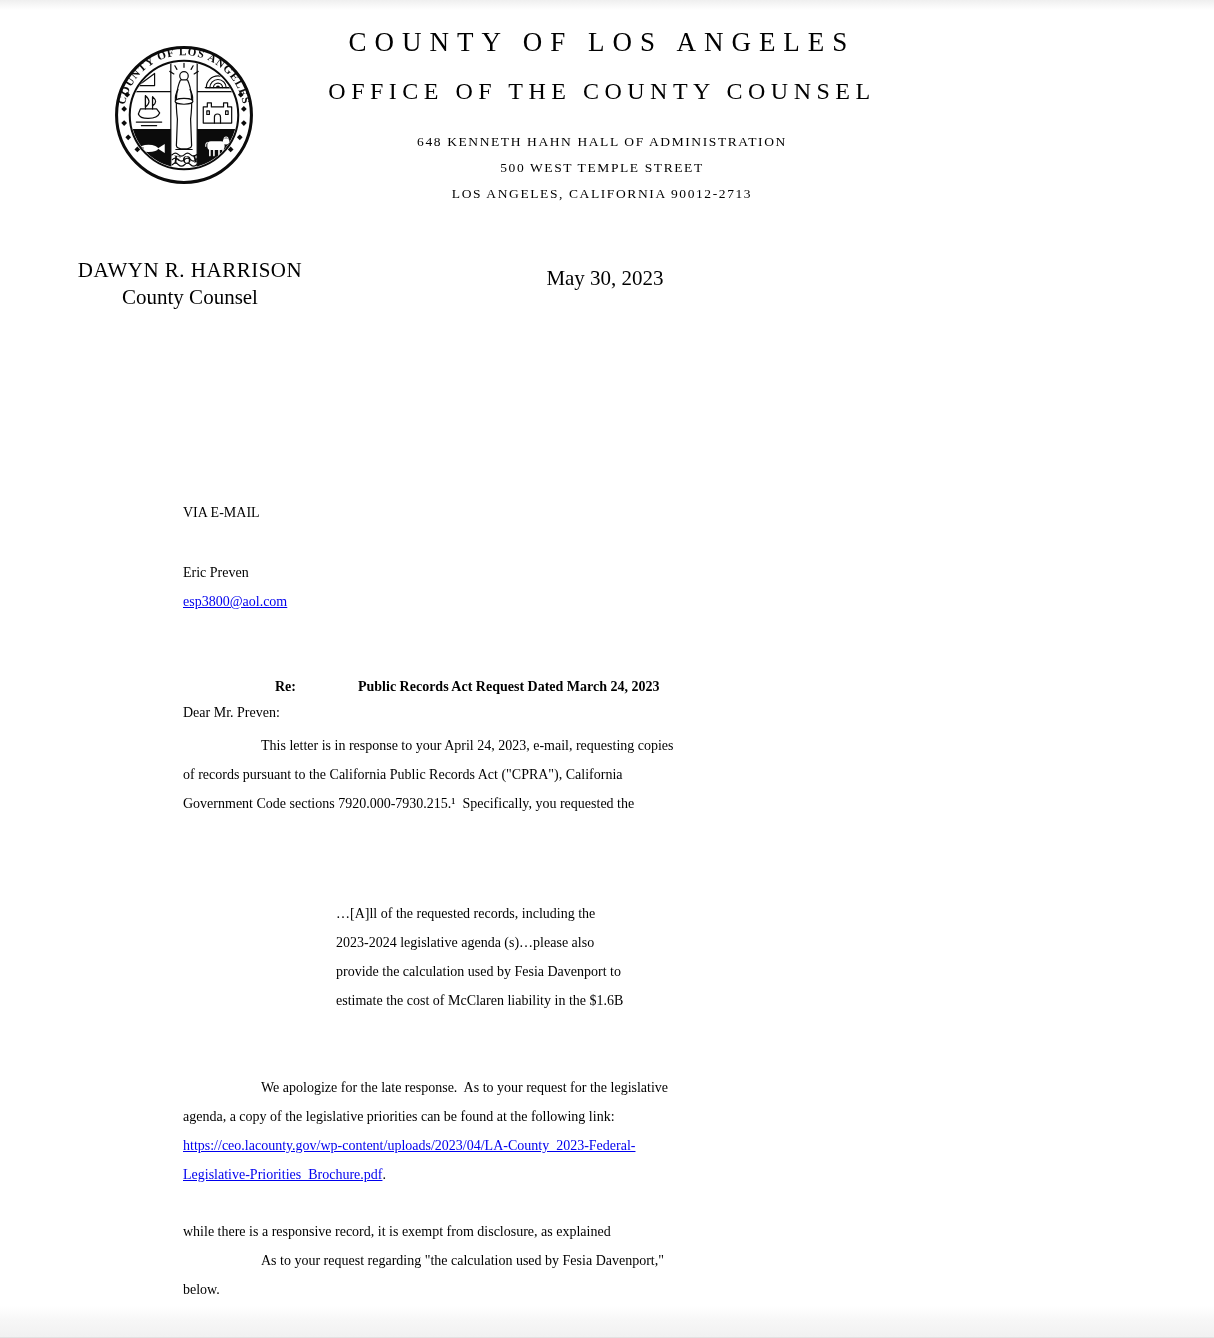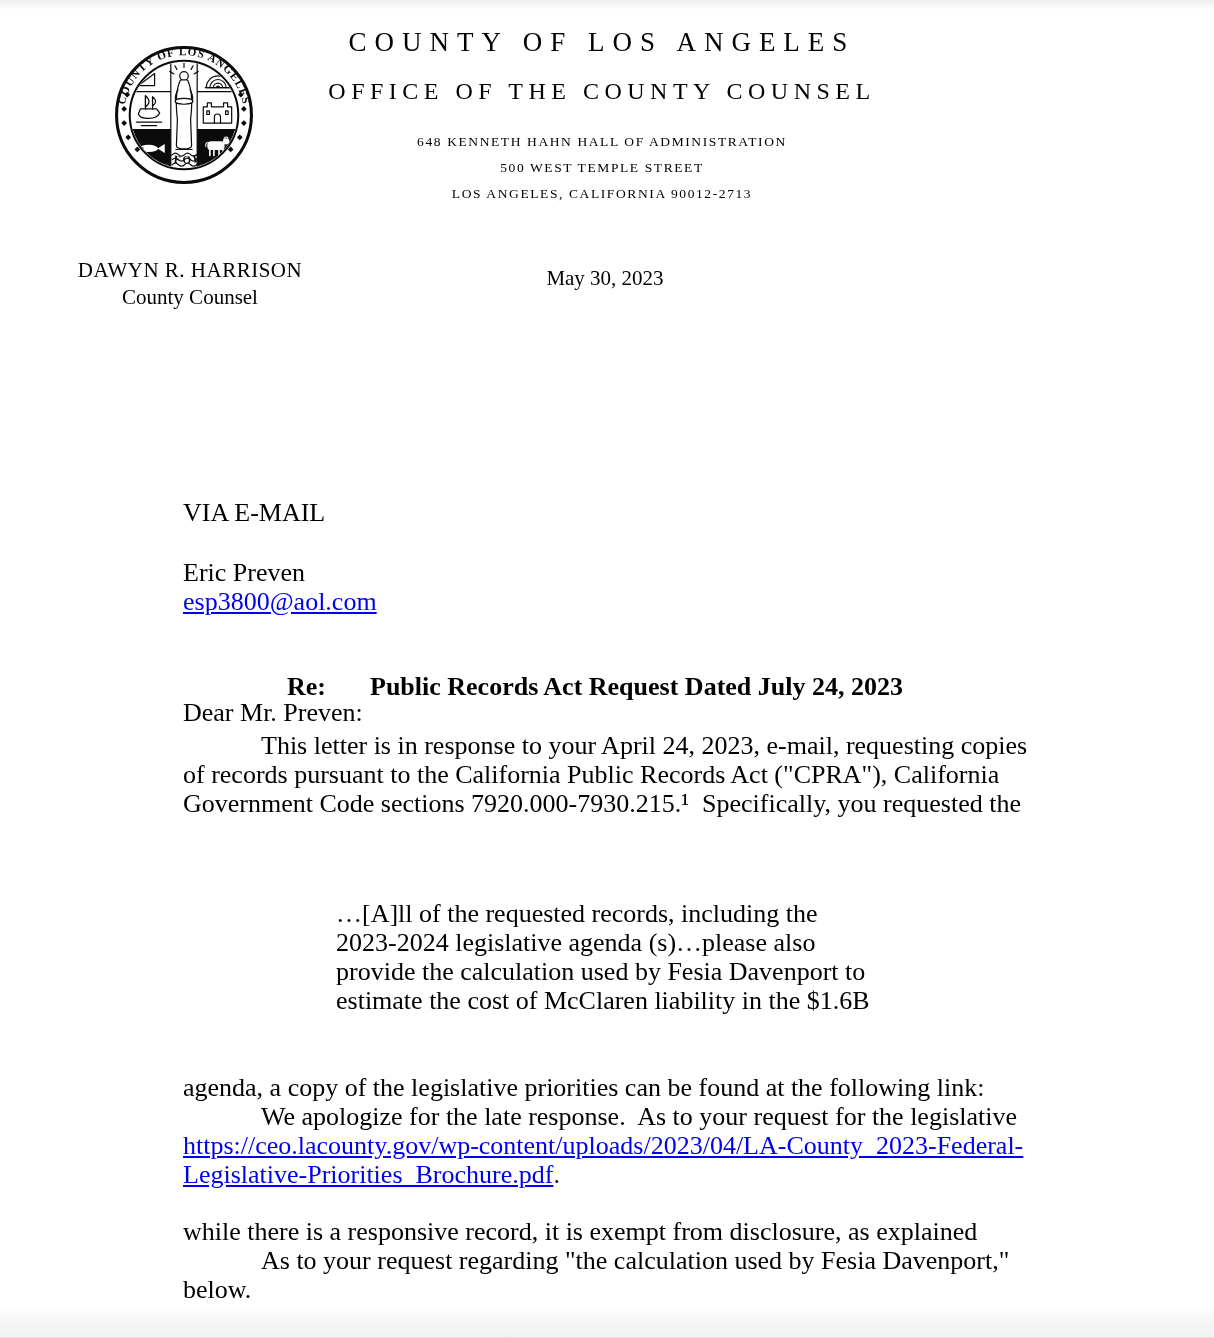--- a/index.html
+++ b/index.html
@@ -34,21 +34,21 @@
 
   .official { position: absolute; left: 68px; top: 226px; width: 244px; text-align: center; margin-top: 31px; }
   .official-name  { font-size: 21px; letter-spacing: 0.5px; line-height: 27px; white-space: nowrap; }
   .official-title { font-size: 21px; line-height: 27px; white-space: nowrap; }
 
   .date-line { position: absolute; left: 455px; top: 266px; width: 300px; text-align: center; font-size: 21px; }
 
   .contact { position: absolute; left: 933px; top: 157px; font-size: 15px; line-height: 29.7px; }
   .contact div { white-space: nowrap; }
 
-  .b { position: absolute; left: 183px; font-size: 26px; line-height: 29px; }
+  .b { position: absolute; left: 183px; font-size: 14px; line-height: 29px; }
   .line { white-space: pre; }
   .indent { padding-left: 78px; }
 
   .via { top: 498px; }
   .recipient { top: 558px; }
   .re-line { top: 643px; left: 261px; font-weight: bold; }
   .re-label { display: inline-block; width: 83px; }
   .salutation { top: 698px; }
   .para1 { top: 731px; }
   .quote { top: 899px; left: 336px; }
@@ -170,41 +170,41 @@
 
 
   <div class="b via line">VIA E-MAIL</div>
 
   <div class="b recipient">
     <div class="line">Eric Preven</div>
     <div class="line"><a class="link">esp3800@aol.com</a></div>
   </div>
 
   <div class="b re-line line">
-    <span class="re-label">Re:</span><span>Public Records Act Request Dated July 24, 2023</span>
+    <span class="re-label">Re:</span><span>Public Records Act Request Dated March 24, 2023</span>
   </div>
 
   <div class="b salutation line">Dear Mr. Preven:</div>
 
   <div class="b para1">
     <div class="line indent">This letter is in response to your April 24, 2023, e-mail, requesting copies</div>
     <div class="line">of records pursuant to the California Public Records Act ("CPRA"), California</div>
     <div class="line">Government Code sections 7920.000-7930.215.¹  Specifically, you requested the</div>
   </div>
 
   <div class="b quote">
     <div class="line">…[A]ll of the requested records, including the</div>
     <div class="line">2023-2024 legislative agenda (s)…please also</div>
     <div class="line">provide the calculation used by Fesia Davenport to</div>
     <div class="line">estimate the cost of McClaren liability in the $1.6B</div>
   </div>
 
   <div class="b para2">
+    <div class="line indent">We apologize for the late response.  As to your request for the legislative</div>
     <div class="line">agenda, a copy of the legislative priorities can be found at the following link:</div>
-    <div class="line indent">We apologize for the late response.  As to your request for the legislative</div>
     <div class="line"><a class="link">https://ceo.lacounty.gov/wp-content/uploads/2023/04/LA-County_2023-Federal-</a></div>
     <div class="line"><a class="link">Legislative-Priorities_Brochure.pdf</a><span>.</span></div>
   </div>
 
   <div class="b para3">
     <div class="line">while there is a responsive record, it is exempt from disclosure, as explained</div>
     <div class="line indent">As to your request regarding "the calculation used by Fesia Davenport,"</div>
     <div class="line">below.</div>
   </div>
 

